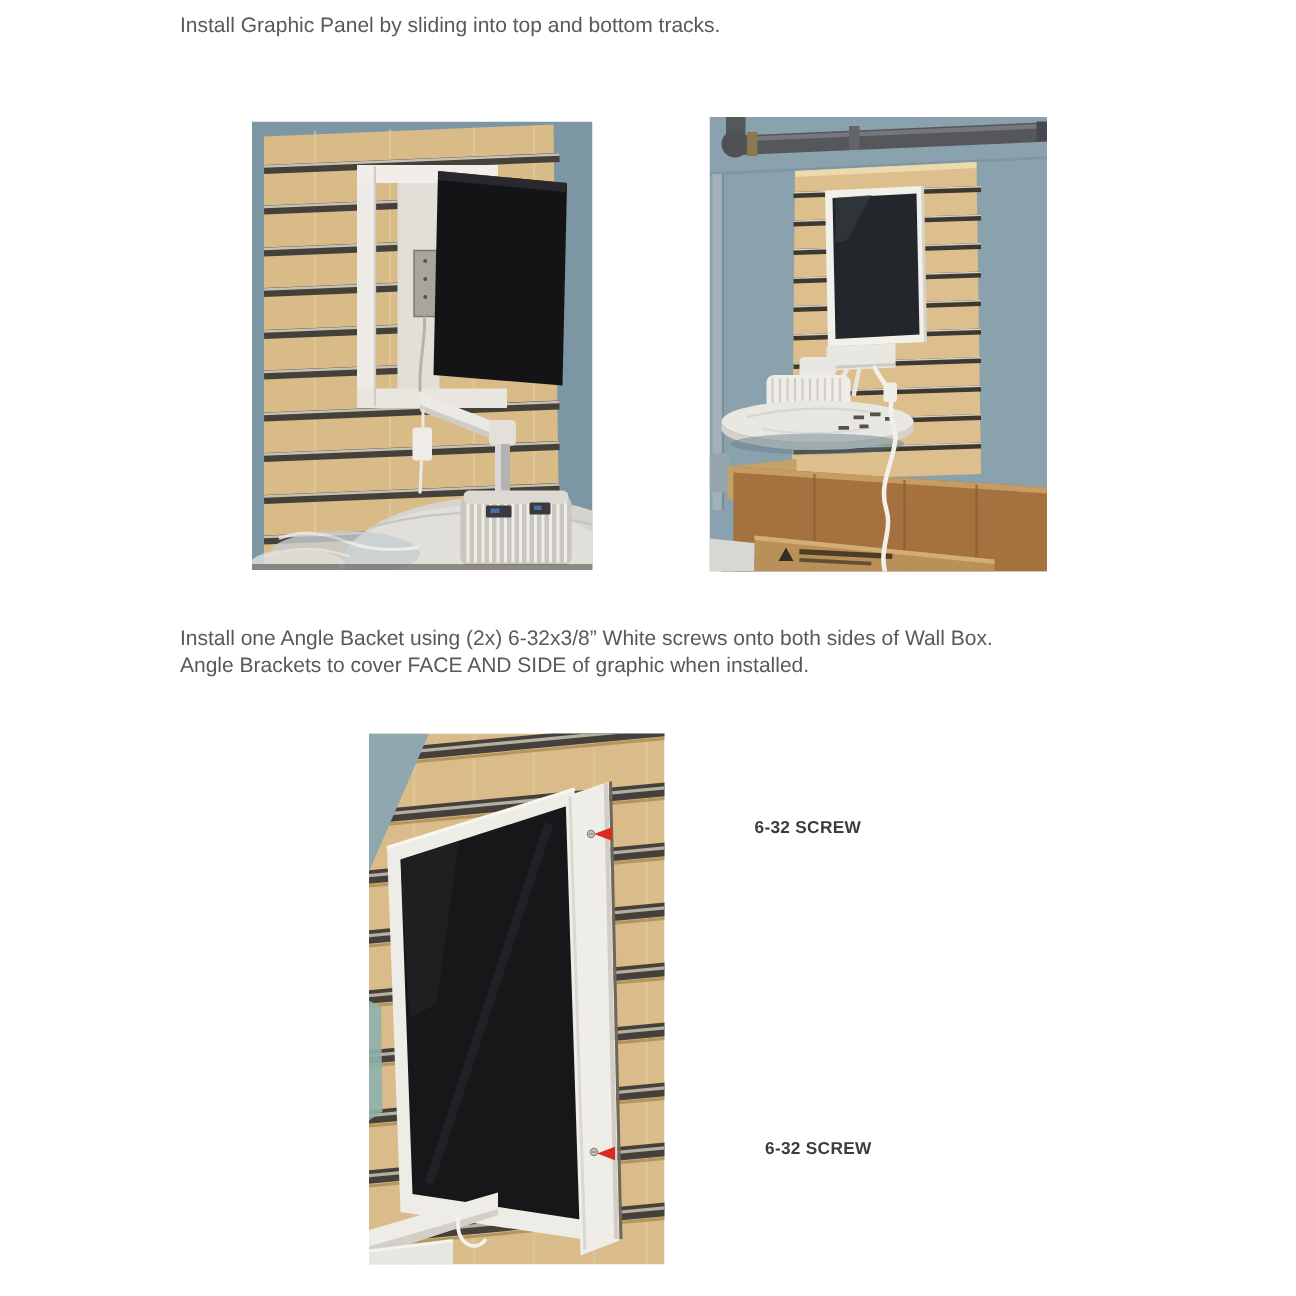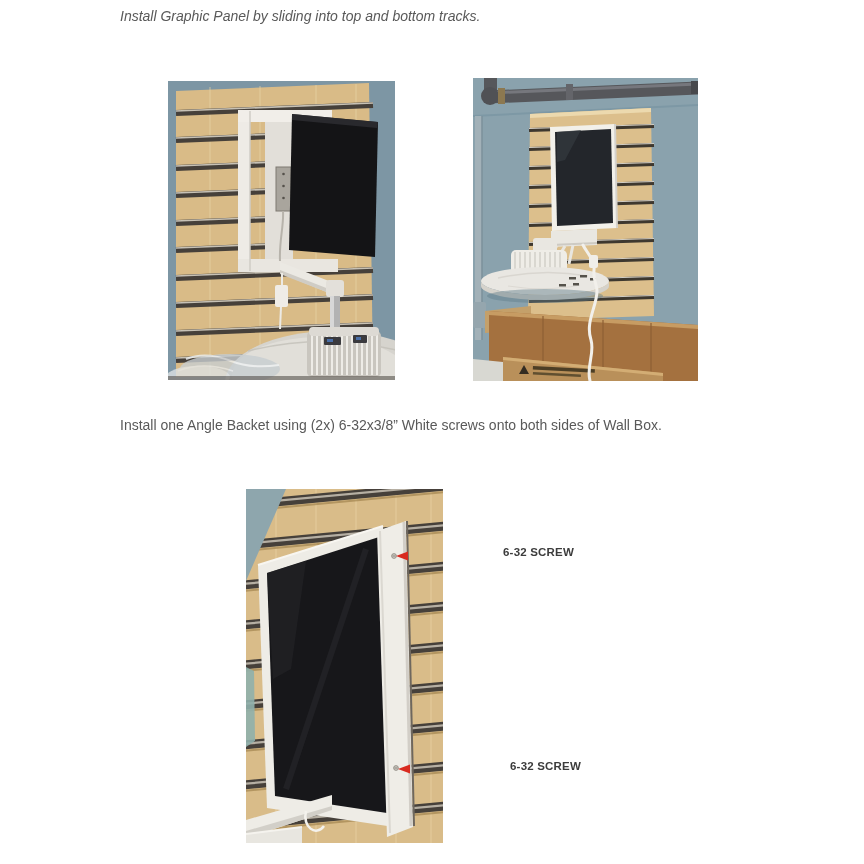--- a/index.html
+++ b/index.html
@@ -1,20 +1,20 @@
 <!DOCTYPE html>
 <html style="--page-bg: #ffffff; --body-text: #595959; --callout-text: #3c3c3c; --arrow-red: #d92b20; --arrow-red-fade: #f8cdc9; --wood: #d9bb87; --wood-groove: #46403a; --wall-blue: #8aa2ad; --panel-black: #17171a; --frame-white: #eeece6; --cardboard: #a4713f;"><head>
 <meta charset="utf-8">
 <style>
   html,body{margin:0;padding:0;}
   body{font-family:"Liberation Sans",sans-serif;background:#fff;}
   .page{position:relative;width:864px;height:864px;background:var(--page-bg,#ffffff);overflow:hidden;}
   .step-text{position:absolute;margin:0;font-size:14px;line-height:18px;color:var(--body-text,#595959);}
   .step-text .line{display:block;white-space:nowrap;}
-  .step1{left:120px;top:7px;white-space:nowrap;font-style:italic;}
+  .step1{left:120px;top:7px;white-space:nowrap;}
   .step2{left:120px;top:416px;}
   figure.photo{position:absolute;margin:0;padding:0;}
   figure.photo svg{display:block;width:100%;height:100%;}
   .photoA{left:168px;top:81px;width:227px;height:299px;}
   .photoB{left:473px;top:78px;width:225px;height:303px;}
   .photoC{left:246px;top:489px;width:197px;height:354px;}
   .callout-label{position:absolute;font-size:11.5px;font-weight:600;letter-spacing:.2px;color:var(--callout-text,#3c3c3c);white-space:nowrap;}
   .label-top{left:503px;top:546px;}
   .label-bottom{left:510px;top:760px;}
   .arrow-svg{position:absolute;overflow:visible;}
@@ -236,20 +236,21 @@
       </g>
       <g>
         <path d="M110,167 C114,175 122,182 121,192 C120,203 124,206 124,213 C124,228 112,244 118,262 C122,276 113,288 117,303" stroke="#f2f0eb" stroke-width="3" fill="none" stroke-linecap="round"></path>
         <rect x="116" y="177" width="9" height="13" rx="2" fill="#f0eee9"></rect>
       </g>
     </svg>
   </figure>
 
   <p class="step-text step2">
     <span class="line">Install one Angle Backet using (2x) 6-32x3/8” White screws onto both sides of Wall Box.</span>
+    <span class="line">Angle Brackets to cover FACE AND SIDE of graphic when installed.</span>
   </p>
 
   <figure class="photo photoC">
     <svg viewBox="0 0 197 354">
       <rect width="197" height="354" fill="#d9bc89"></rect>
       <g stroke="#ecd5a6" stroke-width="2" opacity="0.35">
         <line x1="30" y1="0" x2="30" y2="354"></line>
           <line x1="70" y1="0" x2="70" y2="354"></line>
           <line x1="110" y1="0" x2="110" y2="354"></line>
         <line x1="150" y1="0" x2="150" y2="354"></line>

